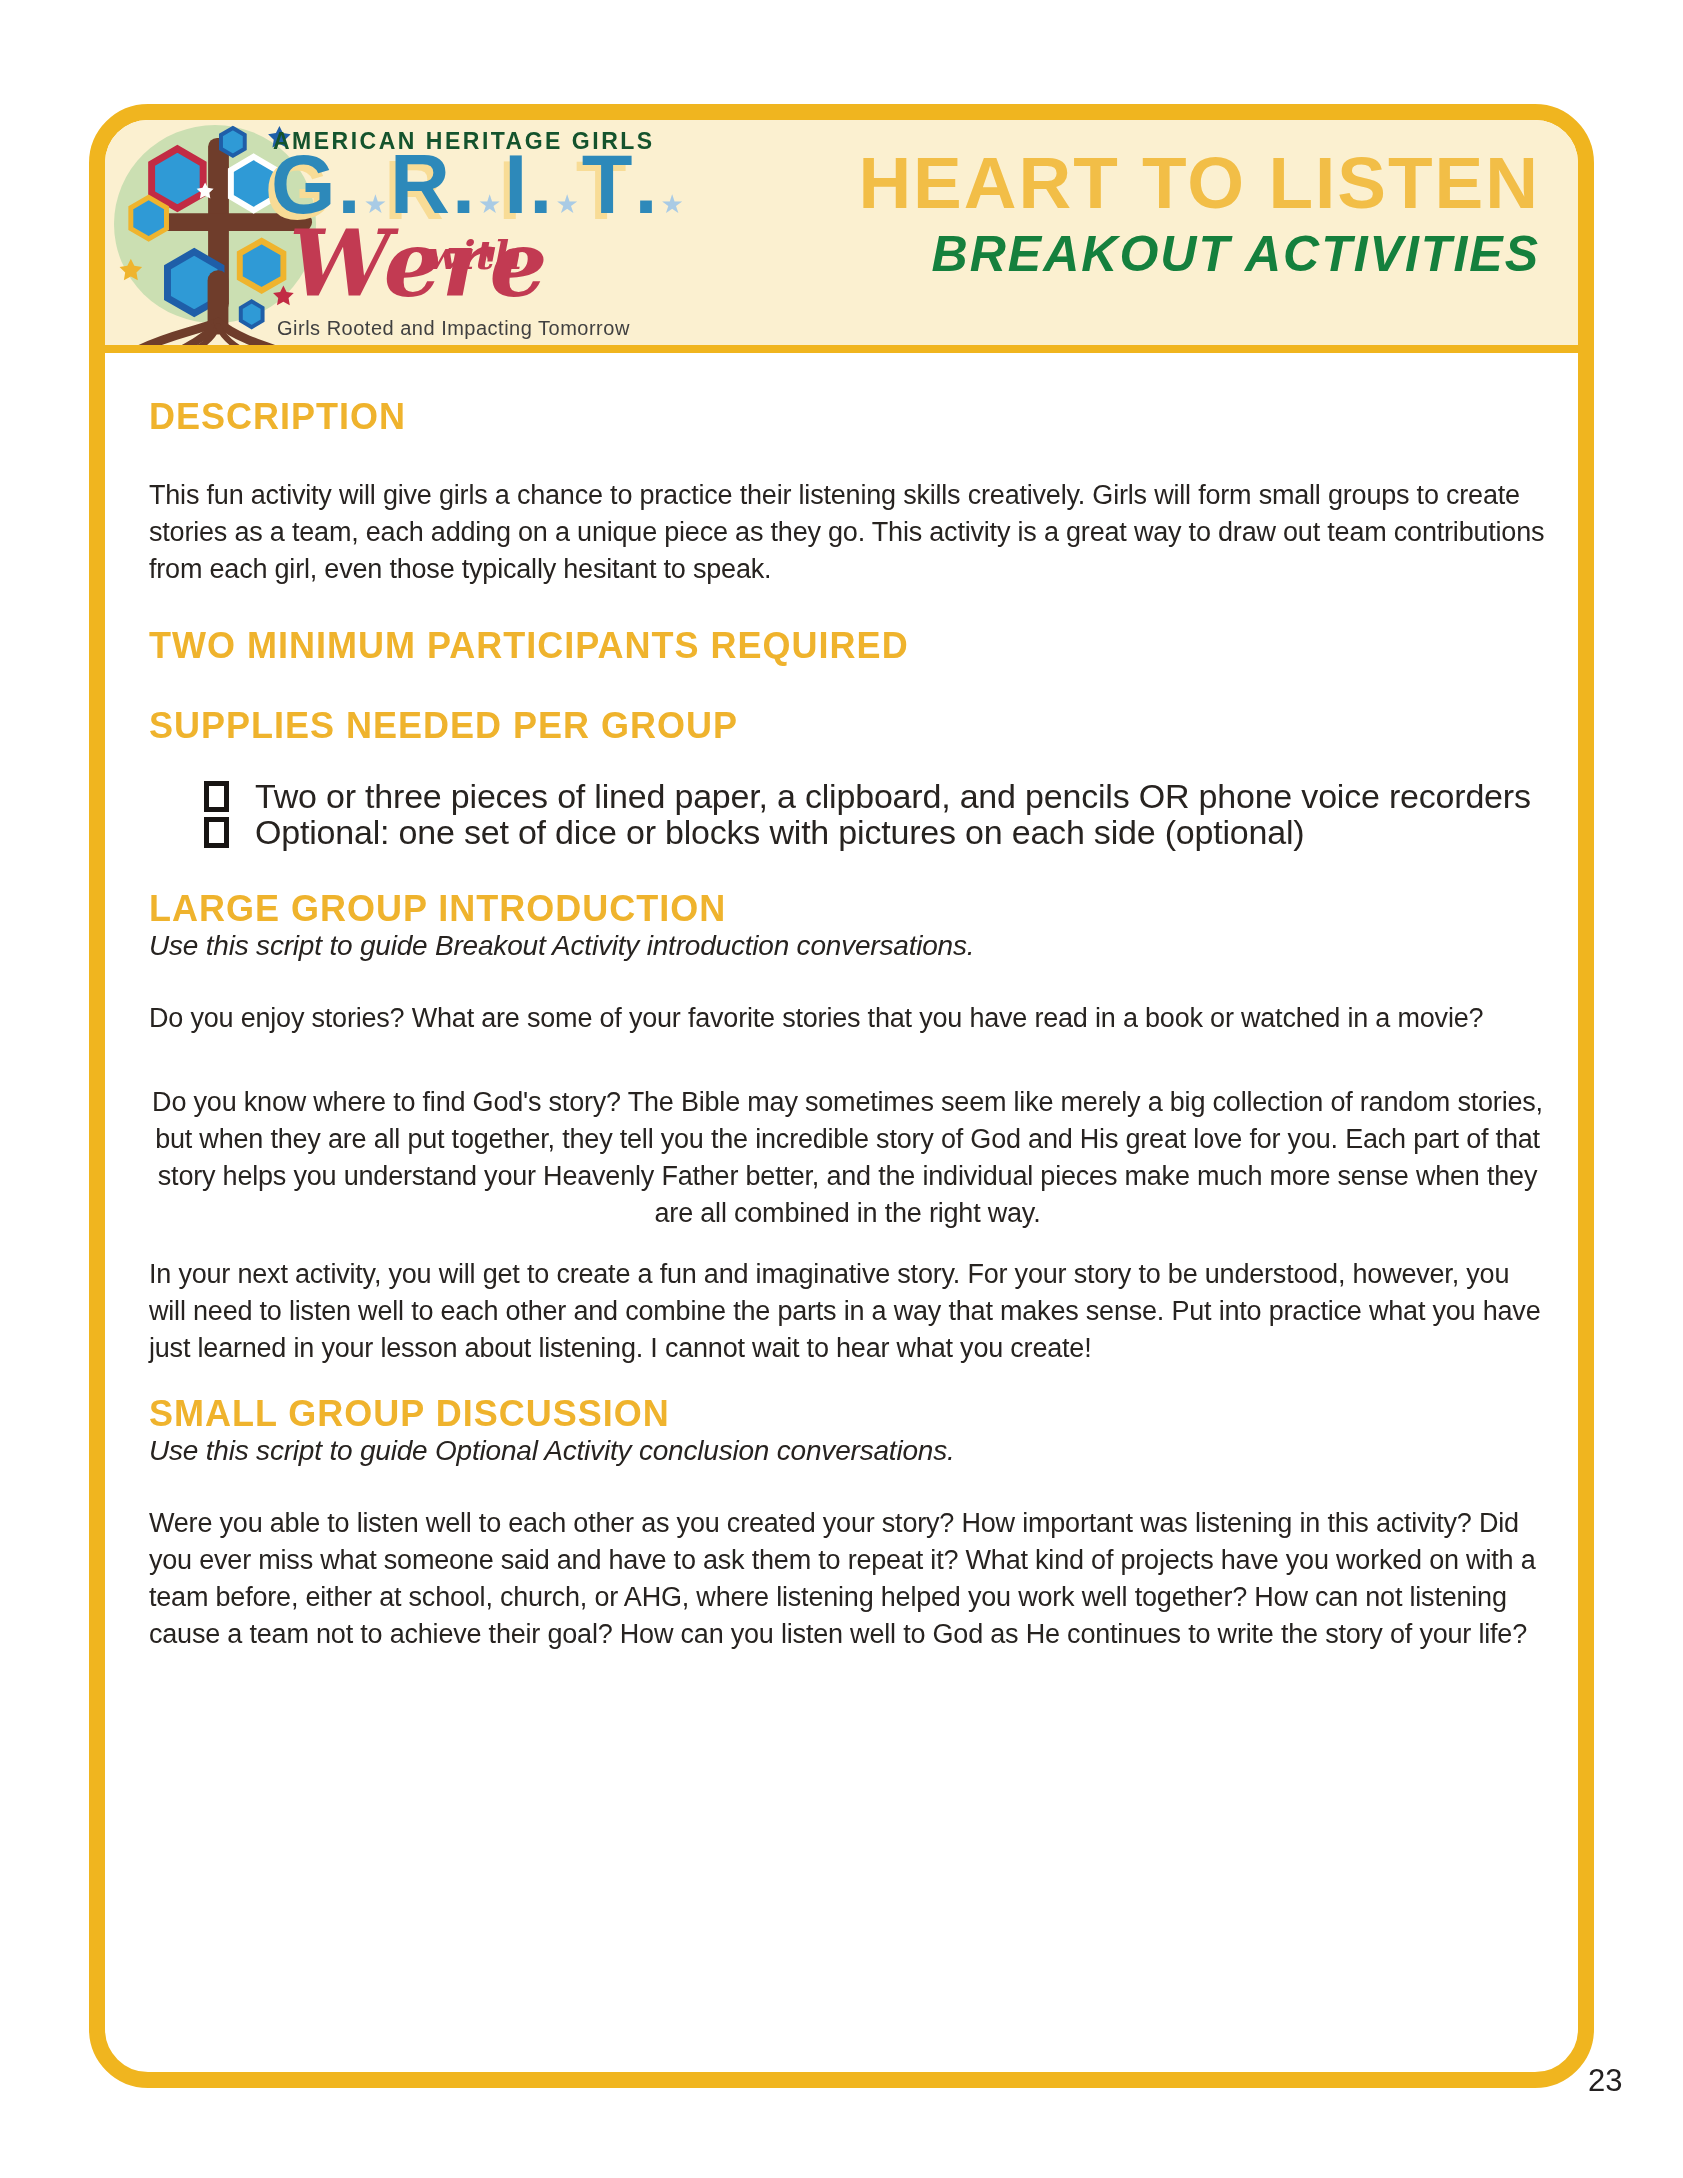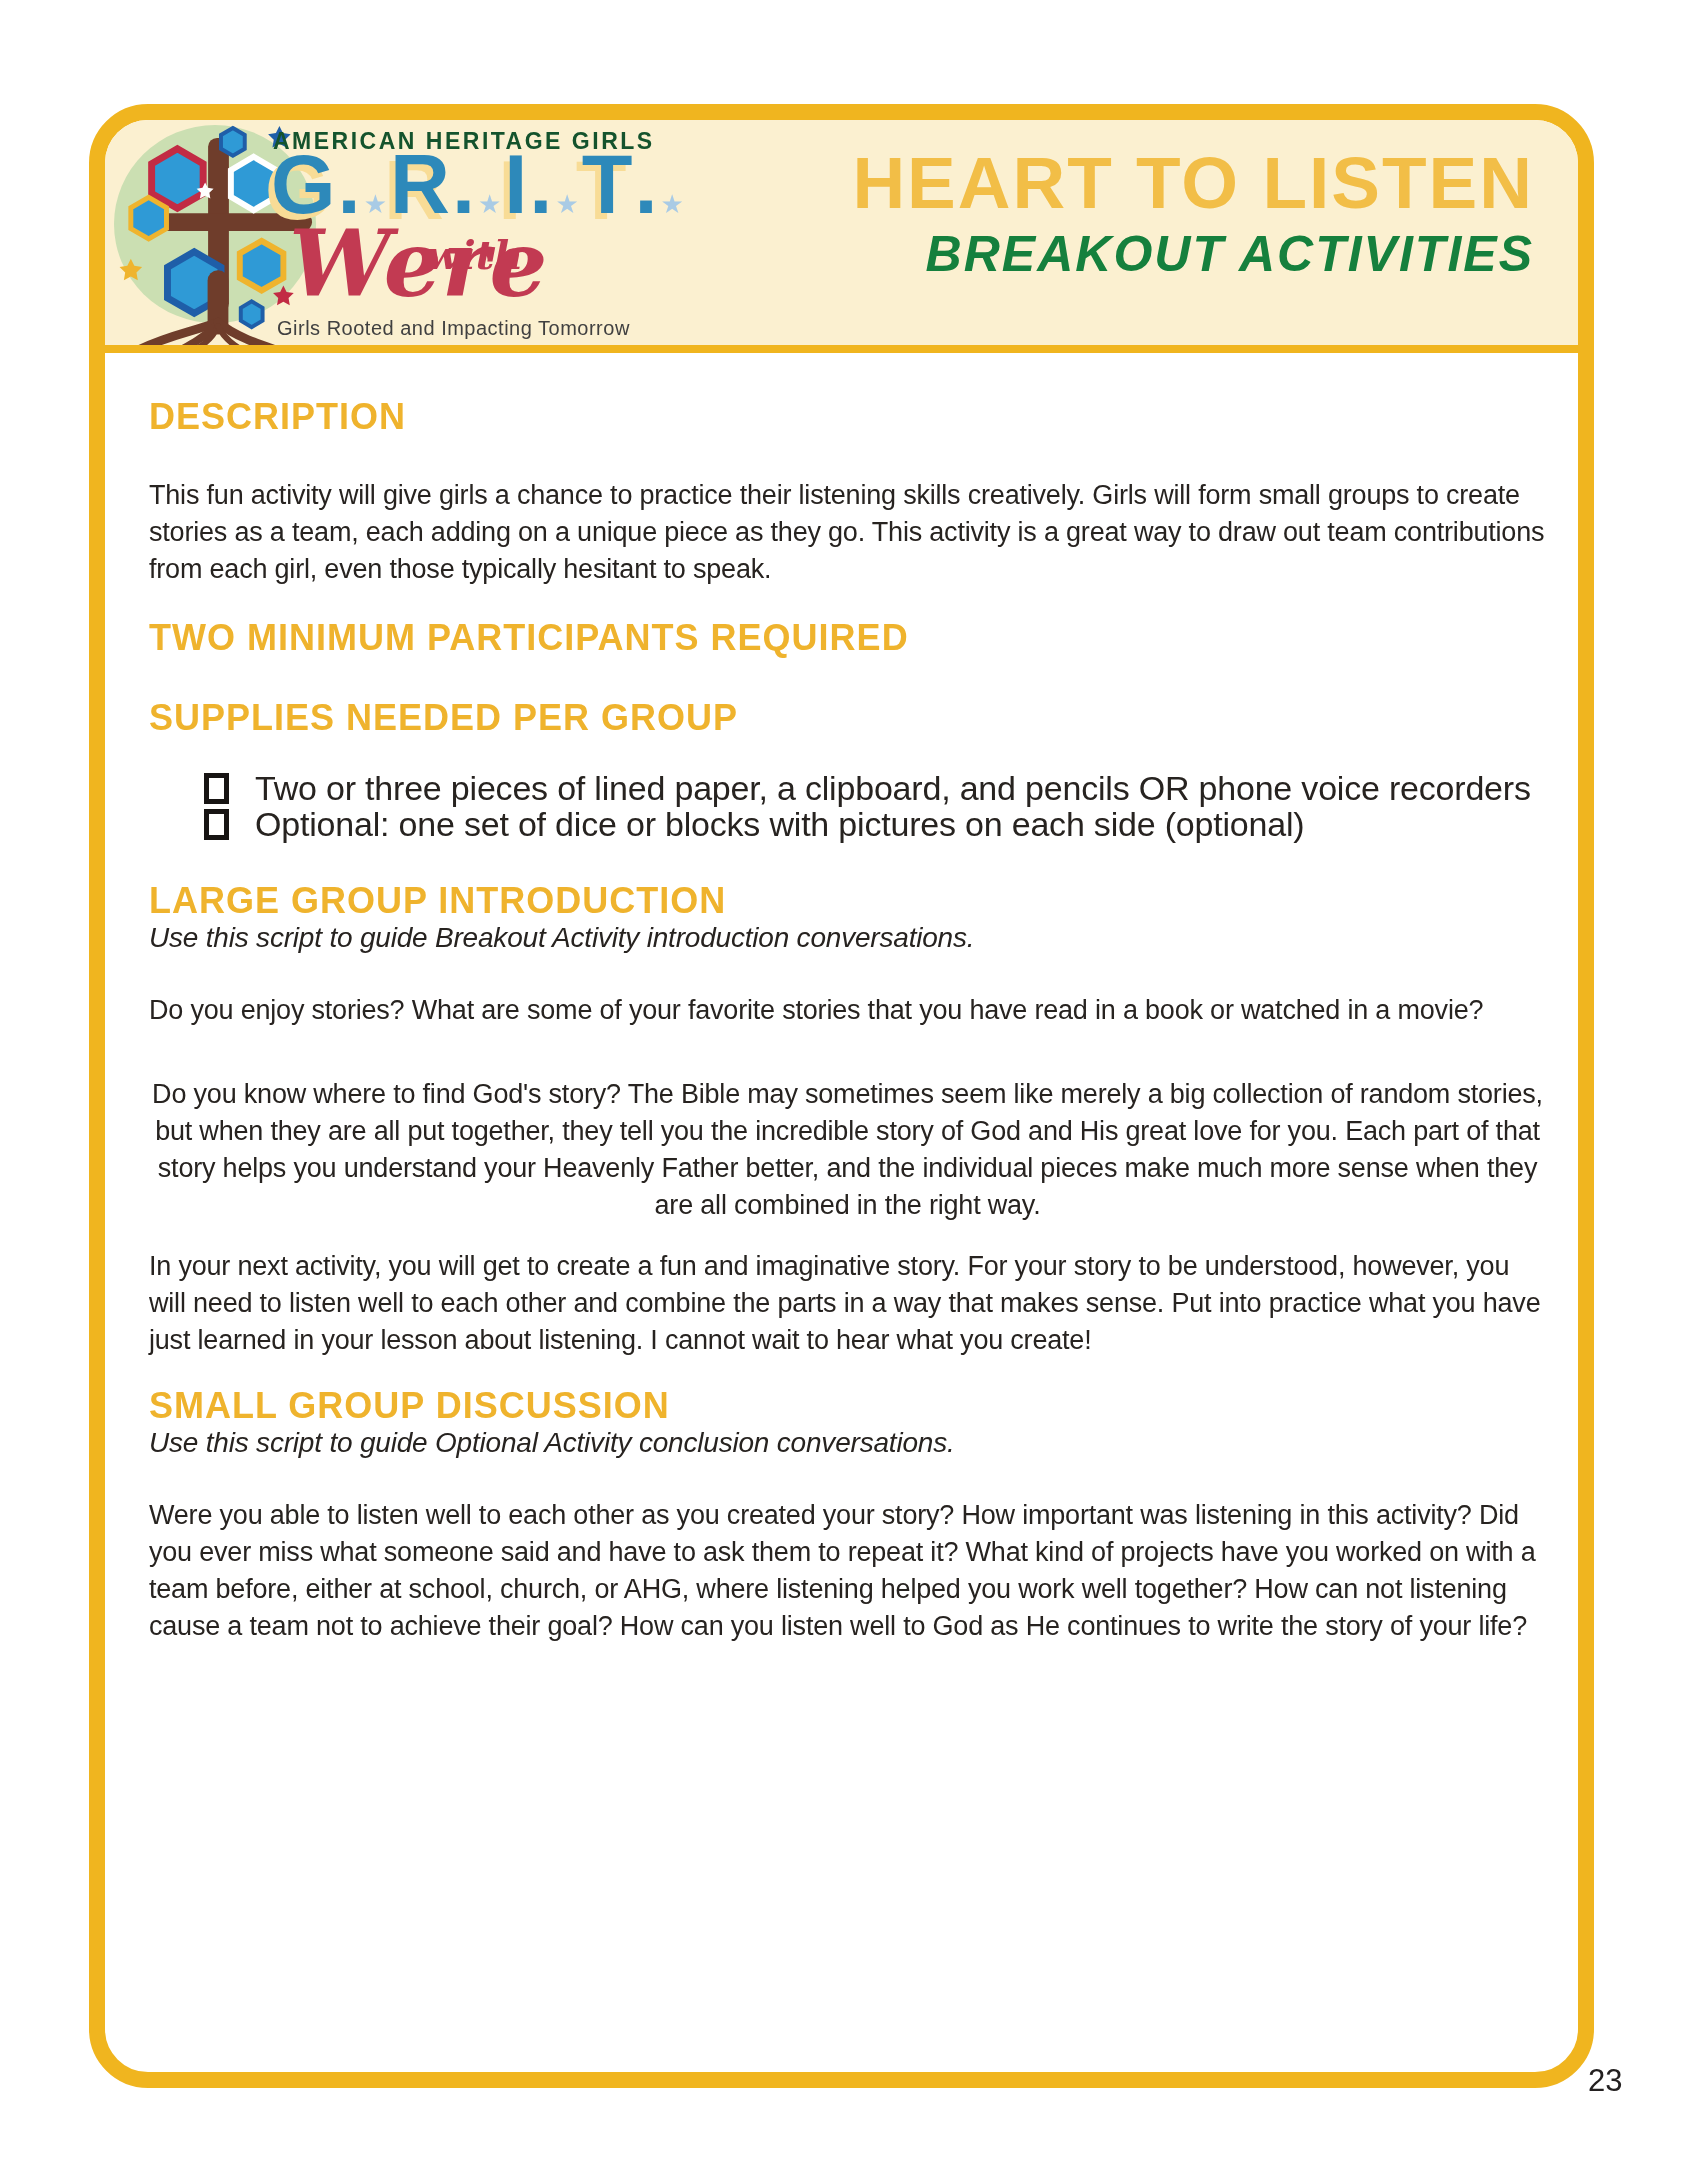--- a/index.html
+++ b/index.html
@@ -39,41 +39,41 @@
     font-style:italic;font-weight:bold;font-size:40px;color:#C23A52;
   }
   .script-grace{
     position:absolute;left:176px;top:99px;font-family:"DejaVu Serif",serif;
     font-style:italic;font-weight:bold;font-size:91px;color:#C23A52;line-height:1;
   }
   .logo-tagline{
     position:absolute;left:164px;top:197px;font-size:20px;letter-spacing:0.5px;
     color:#404040;white-space:nowrap;
   }
-  .title-block{position:absolute;right:44px;top:26px;text-align:right;}
+  .title-block{position:absolute;right:38px;top:26px;text-align:right;}
   .doc-title{
     margin:0;font-size:73px;font-weight:bold;color:#F2BE47;
     letter-spacing:2px;line-height:1;white-space:nowrap;
   }
   .doc-subtitle{
     margin:10px 0 0 0;font-size:50px;font-weight:bold;font-style:italic;
     color:#15803d;letter-spacing:2px;line-height:1;white-space:nowrap;text-align:right;
   }
   
   .main{padding:0 32px 0 44px;}
   .activity-title{
     margin:22px 0 0 0;text-align:center;font-size:38px;font-weight:bold;
     color:#EFB32D;letter-spacing:1.5px;line-height:40px;
   }
   .gold-h{
     font-size:36px;font-weight:bold;color:#EFB32D;letter-spacing:1px;
     line-height:36px;margin:0;
   }
   .m-desc{margin-top:46px;}
-  .m-two{margin-top:32px;}
+  .m-two{margin-top:40px;}
   .m-supplies{margin-top:44px;}
   .m-large{margin-top:41px;}
   .m-small{margin-top:29px;}
   p{margin:0;font-size:27px;line-height:37px;letter-spacing:-0.2px;color:#272320;}
   .p1{margin-top:42px;}
   .p-after-note{margin-top:36px;}
   .p-mid{margin-top:47px;text-align:center;}
   .p-mid2{margin-top:24px;}
   .p-last{margin-top:36px;}
   .script-note{font-style:italic;font-size:28px;letter-spacing:-0.2px;}

